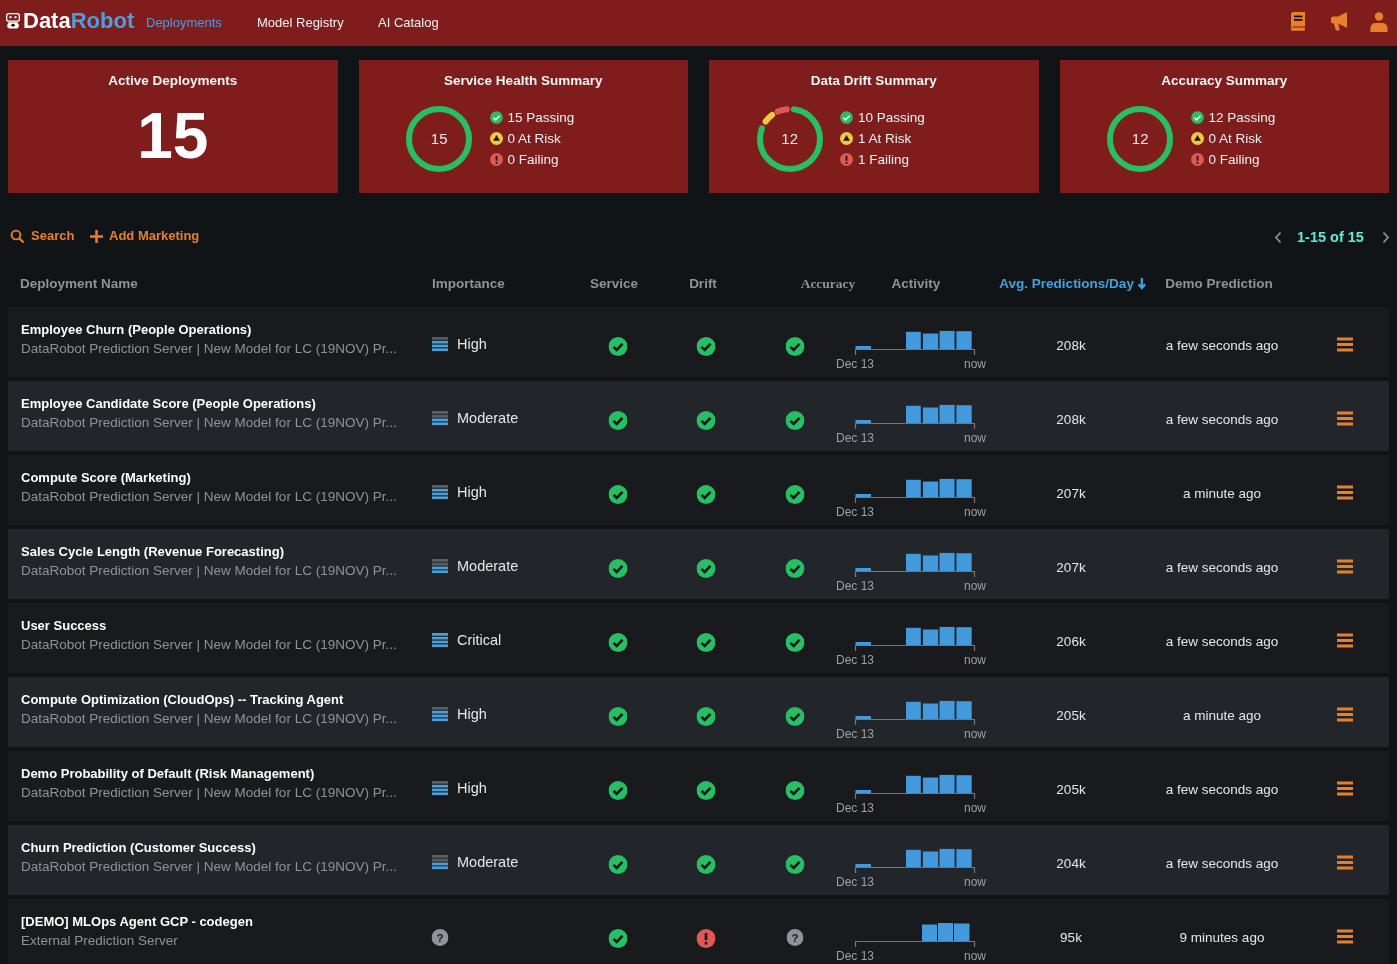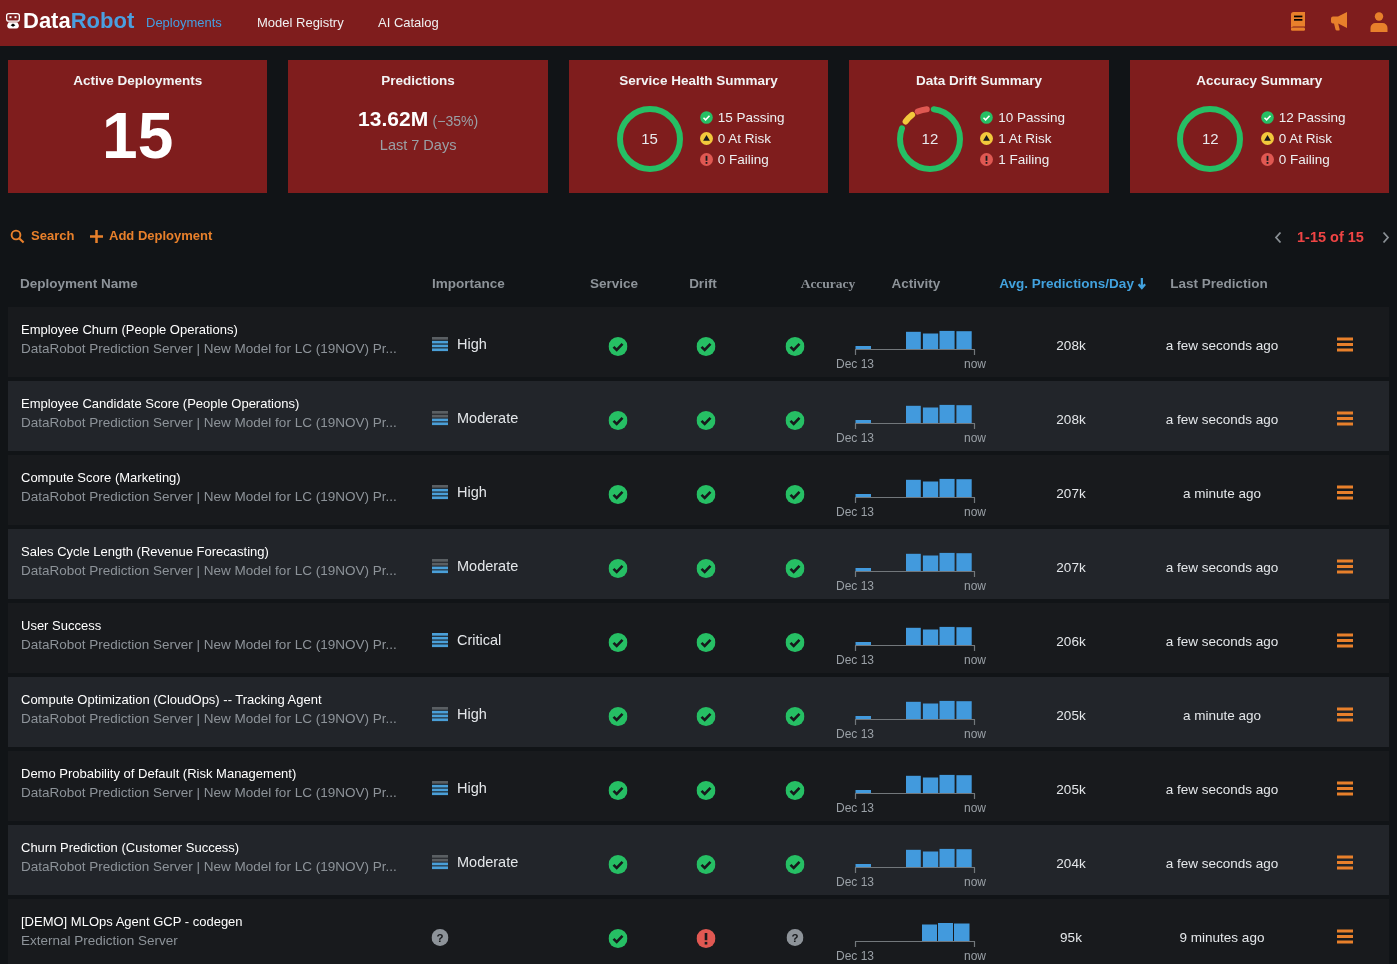--- a/index.html
+++ b/index.html
@@ -22,29 +22,29 @@
 .pred-line span { font-size:14px; color:#9aa0a6; }
 .pred-sub { position:absolute; top:77.5px; left:0; right:0; text-align:center; font-size:14.5px; color:#9aa0a6; line-height:1; }
 .donut { position:absolute; left:47.7px; top:45.5px; }
 .donut-num { position:absolute; left:47.7px; top:45.5px; width:66px; height:66px; text-align:center; line-height:66px; font-size:15px; color:#e8eaed; }
 .legend { position:absolute; left:131px; top:47px; }
 .legend-row { display:flex; align-items:center; height:21px; font-size:13.5px; color:#edf0f2; }
 .legend-row svg { margin-right:5px; }
 
 .toolbar { position:absolute; left:0px; top:222px; width:1397px; height:28px;text-decoration:underline; }
 .tb-item { position:absolute; font-size:13px; font-weight:bold; color:#e8802b; top:6px; line-height:1.2; }
-.pager { position:absolute; top:6.5px; font-size:14.5px; font-weight:bold; color:#ef4444; line-height:1.2; }
+.pager { position:absolute; top:6.5px; font-size:14.5px; font-weight:bold; color:#5eead4; line-height:1.2; }
 
 .thead { position:absolute; left:0; top:270px; width:1397px; height:30px; font-size:13.5px; font-weight:bold; color:#8d9399; }
 .th { position:absolute; top:5.5px; line-height:1.2; white-space:nowrap; }
 .th.c { transform:translateX(-50%); }
 .rows { position:absolute; left:8px; top:307px; width:1381px; }
 .row { position:relative; width:1381px; height:70px; margin-bottom:4px; background:#181a1d; }
 .row.alt { background:#22252a; }
-.rname { position:absolute; left:13px; top:16px; font-size:13px; font-weight:normal; color:#fff; line-height:1.15; }
+.rname { position:absolute; left:13px; top:16px; font-size:13px; font-weight:bold; color:#fff; line-height:1.15; }
 .rsub { position:absolute; left:13px; top:33.5px; font-size:13.5px; color:#8d9399; line-height:1.15; }
 .imp { position:absolute; left:424px; top:30px; display:flex; align-items:center; }
 .imp span { margin-left:9px; font-size:14.5px; color:#e4e7ea; line-height:1; }
 .cell { position:absolute; transform:translateX(-50%); }
 .stat { top:29.5px; }
 .val { top:31px; font-size:13.5px; color:#e4e7ea; white-space:nowrap; line-height:1.2; }
 .spark { position:absolute; left:828px; top:10px; }
 .menu { position:absolute; left:1328.5px; top:30px; }
 </style>
 </head>
@@ -75,25 +75,20 @@
     <path d="M1.5 21 v-4 a5 5 0 0 1 5 -5 h7 a5 5 0 0 1 5 5 v4 z"></path>
   </svg>
 </div>
 
 <div class="cards">
   <div class="card">
     <div class="card-title">Active Deployments</div>
     <div class="bignum">15</div>
   </div>
   <div class="card">
-    <div class="card-title">Predictions</div>
-    <div class="pred-line"><b>13.62M</b> <span>(−35%)</span></div>
-    <div class="pred-sub">Last 7 Days</div>
-  </div>
-  <div class="card">
     <div class="card-title">Service Health Summary</div>
     <svg class="donut" width="66" height="66" viewBox="0 0 66 66">
       <circle cx="33" cy="33" r="30" fill="none" stroke="#26bf64" stroke-width="6"></circle>
     </svg>
     <div class="donut-num">15</div>
     <div class="legend">
       <div class="legend-row"><svg width="13" height="13" viewBox="0 0 13 13">
             <circle cx="6.5" cy="6.5" r="6.3" fill="#26bf64"></circle>
             <path d="M3.5 6.8 l2.1 2.1 l3.9 -4.2" fill="none" stroke="#fff" stroke-width="1.6"></path>
           </svg>15 Passing</div>
@@ -161,41 +156,41 @@
 <div class="toolbar">
   <svg style="position:absolute; left:10px; top:7px;" width="15" height="15" viewBox="0 0 15 15">
       <circle cx="6" cy="6" r="4.4" fill="none" stroke="#e8802b" stroke-width="1.9"></circle>
       <line x1="9.4" y1="9.4" x2="13.6" y2="13.6" stroke="#e8802b" stroke-width="2.1"></line>
     </svg>
   <div class="tb-item" style="left:31px;">Search</div>
   <svg style="position:absolute; left:90px; top:8px;" width="13" height="13" viewBox="0 0 13 13">
       <rect x="5.25" y="0" width="2.5" height="13" fill="#e8802b"></rect>
       <rect x="0" y="5.25" width="13" height="2.5" fill="#e8802b"></rect>
     </svg>
-  <div class="tb-item" style="left:109px;">Add Deployment</div>
+  <div class="tb-item" style="left:109px;">Add Marketing</div>
   <svg style="position:absolute; left:1274px; top:9px;" width="8" height="13" viewBox="0 0 8 13">
       <path d="M6.5 1.5 L2 6.5 L6.5 11.5" fill="none" stroke="#8a9095" stroke-width="1.8"></path>
     </svg>
   <div class="pager" style="left:1297px;">1-15 of 15</div>
   <svg style="position:absolute; left:1382px; top:9px;" width="8" height="13" viewBox="0 0 8 13">
       <path d="M1.5 1.5 L6 6.5 L1.5 11.5" fill="none" stroke="#8a9095" stroke-width="1.8"></path>
     </svg>
 </div>
 
 <div class="thead">
   <div class="th" style="left:20px;text-align:right;">Deployment Name</div>
   <div class="th" style="left:432px;">Importance</div>
   <div class="th c" style="left:614px;">Service</div>
   <div class="th c" style="left:703px;">Drift</div>
   <div class="th c" style="left:828px;font-family:Liberation Serif, serif;">Accuracy</div>
   <div class="th c" style="left:916px;">Activity</div>
   <div class="th c" style="left:1073px; color:#42a2de;">Avg. Predictions/Day <svg width="9" height="13" viewBox="0 0 9 13" style="vertical-align:-2px;">
         <path d="M4.5 1 v9 M1.2 7.2 L4.5 11 L7.8 7.2" fill="none" stroke="#42a2de" stroke-width="2.2"></path>
       </svg></div>
-  <div class="th c" style="left:1219px;">Last Prediction</div>
+  <div class="th c" style="left:1219px;">Demo Prediction</div>
 </div>
 
 <div class="rows">
     <div class="row">
     <div class="rname">Employee Churn (People Operations)</div>
     <div class="rsub">DataRobot Prediction Server | New Model for LC (19NOV) Pr...</div>
     <div class="imp">
         <svg width="16" height="15" viewBox="0 0 16 15">
           <rect x="0" y="0" width="16" height="2.7" fill="#5a5f63"></rect>
           <rect x="0" y="3.8" width="16" height="2.7" fill="#4a9fd8"></rect>

